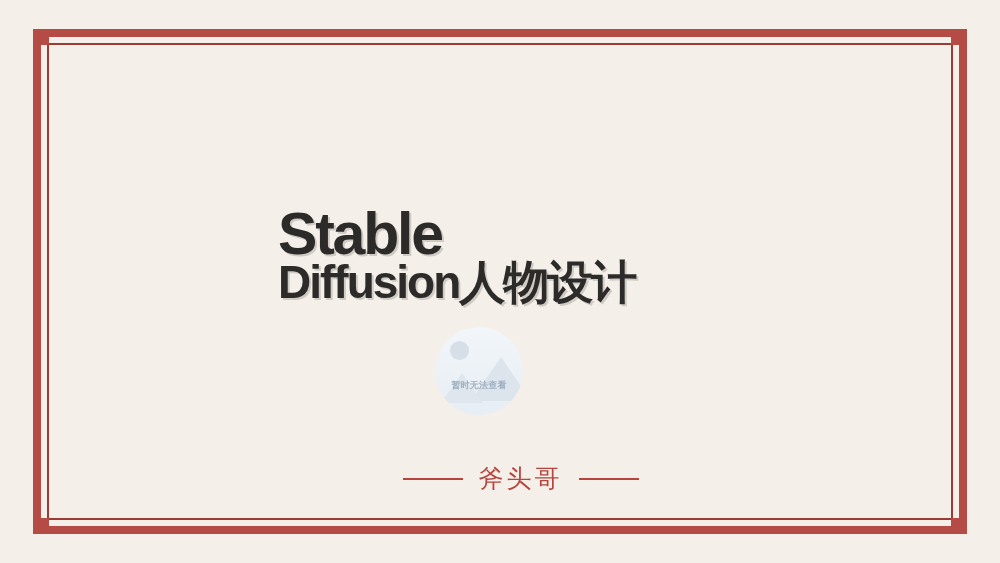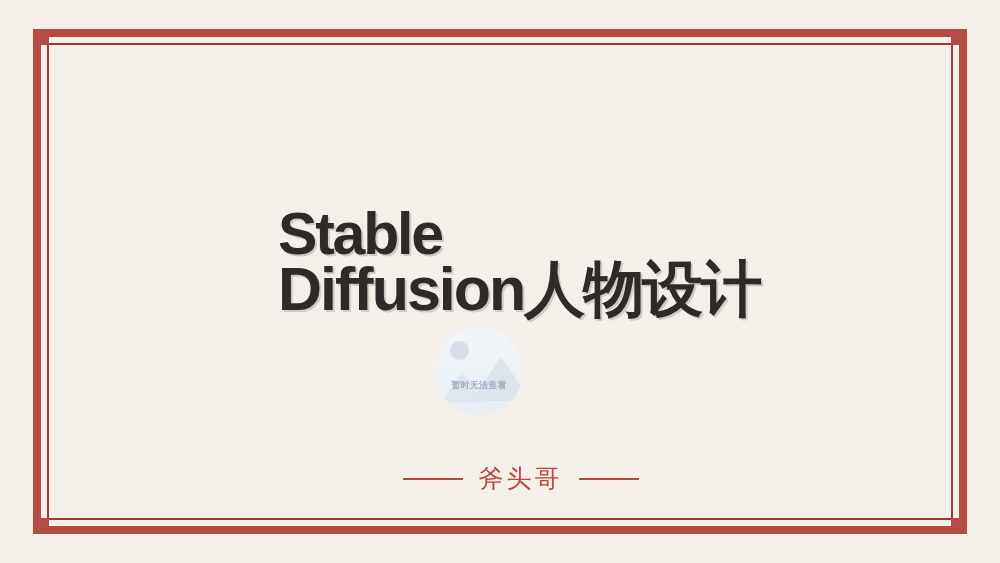--- a/index.html
+++ b/index.html
@@ -79,21 +79,21 @@
     font-family: "Liberation Sans", "DejaVu Sans", sans-serif;
     font-weight: bold;
     font-size: 59px;
     line-height: 0.92;
     letter-spacing: -2.2px;
     color: #2C2B2A;
     white-space: nowrap;
     text-shadow: 2px 2px 0 rgba(140,135,128,0.35);
   }
   .title-line.line2 {
-    font-size: 61px;
+    font-size: 46px;
     letter-spacing: -2.0px;
   }
 
   
   .placeholder {
     position: absolute;
     left: 435px;
     top: 327px;
     width: 88px;
     height: 88px;

